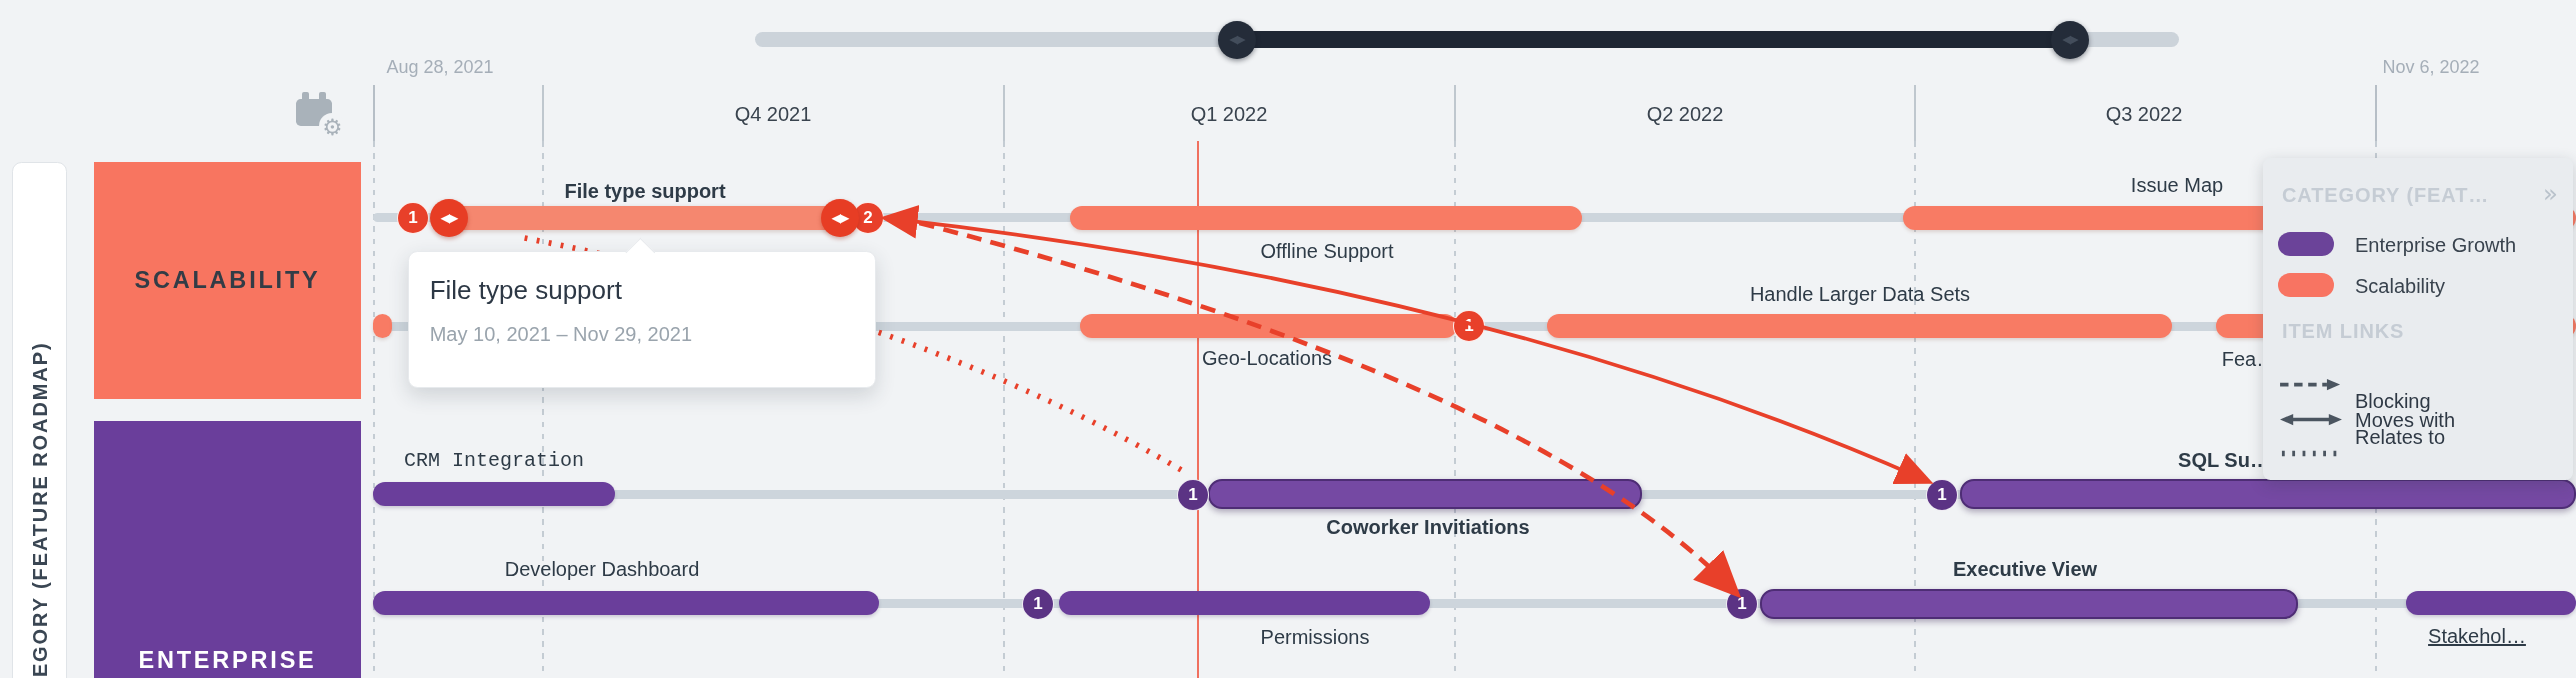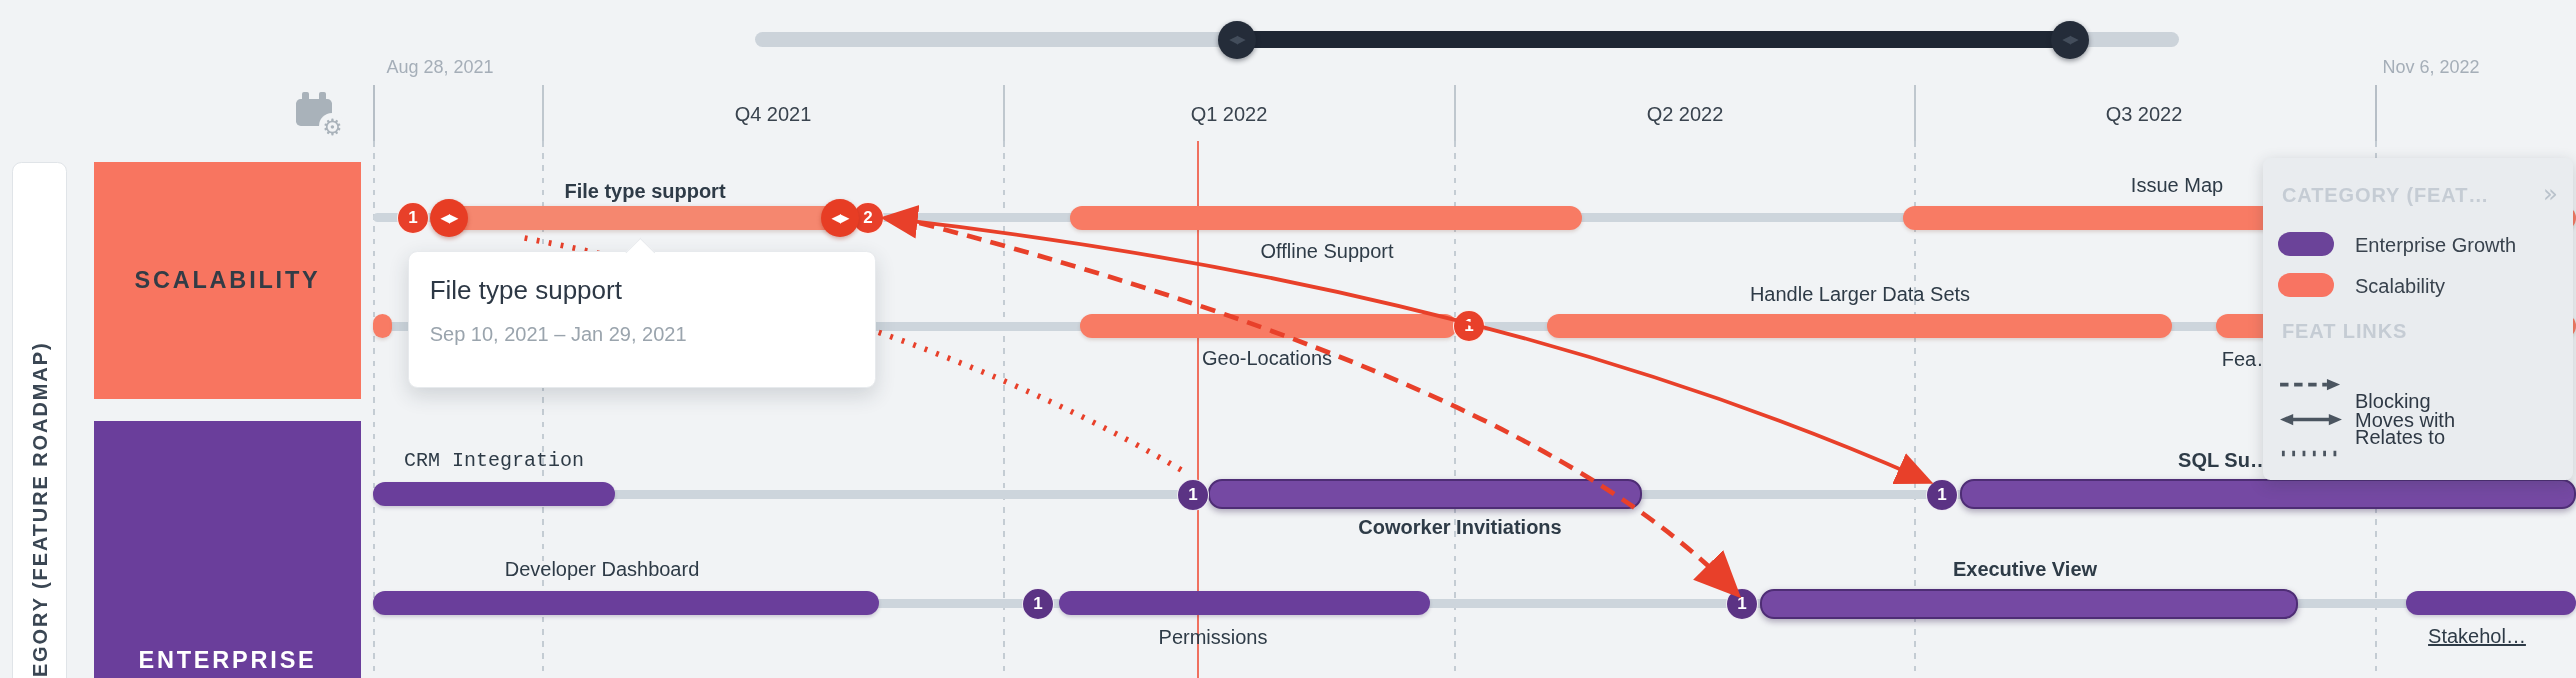--- a/index.html
+++ b/index.html
@@ -145,32 +145,32 @@
       <div class="bar-label" style="left: 1860px; top: 283px;">Handle Larger Data Sets</div>
       <div class="bar-label" style="left: 1267px; top: 347px;">Geo-Locations</div>
       <div class="bar-label" style="left: 2249px; top: 348px;">Fea…</div>
       <div class="rail" style="top: 490px;"></div>
       <div class="bar purple" title="CRM Integration" style="left: 373px; width: 242px; top: 482px;"></div>
       <div class="bar purple-selected" title="Coworker Invitiations" style="left: 1208px; width: 434px; top: 479px;"></div>
       <div class="bar purple-selected" title="SQL Su…" style="left: 1960px; width: 616px; top: 479px;"></div>
       <div class="badge purple" style="left: 1177px; top: 479px;">1</div>
       <div class="badge purple" style="left: 1926px; top: 479px;">1</div>
       <div class="bar-label" style="left: 494px; top: 450px; font-family: Liberation Mono, monospace;">CRM Integration</div>
-      <div class="bar-label bold" style="left: 1428px; top: 516px; margin-left: 32px;">Coworker Invitiations</div>
+      <div class="bar-label bold" style="left: 1428px; top: 516px;">Coworker Invitiations</div>
       <div class="bar-label bold" style="left: 2224px; top: 449px;">SQL Su…</div>
       <div class="rail" style="top: 599px;"></div>
       <div class="bar purple" title="Developer Dashboard" style="left: 373px; width: 506px; top: 591px;"></div>
       <div class="bar purple" title="Permissions" style="left: 1059px; width: 371px; top: 591px;"></div>
       <div class="bar purple-selected" title="Executive View" style="left: 1760px; width: 538px; top: 589px;"></div>
       <div class="bar purple" title="Stakehol…" style="left: 2406px; width: 170px; top: 591px;"></div>
       <div class="badge purple" style="left: 1022px; top: 588px;">1</div>
       <div class="badge purple" style="left: 1726px; top: 588px;">1</div>
       <div class="bar-label" style="left: 602px; top: 558px;">Developer Dashboard</div>
       <div class="bar-label bold" style="left: 2025px; top: 558px;">Executive View</div>
-      <div class="bar-label" style="left: 1213px; top: 626px;">Permissions</div>
+      <div class="bar-label" style="left: 1315px; top: 626px;">Permissions</div>
       <div class="bar-label" style="left: 2477px; top: 625px; text-decoration: underline;">Stakehol…</div>
       <div class="drag-handle" style="left: 430px; top: 199px;">◀▶</div>
       <div class="drag-handle" style="left: 821px; top: 199px;">◀▶</div>
     </div>
 
   <svg id="links-svg" width="2576" height="679" viewBox="0 0 2740 722">
     <defs>
       <marker id="ah-end" orient="auto" markerWidth="12" markerHeight="12" refX="6" refY="4.5">
         <path d="M0,0 L10,4.5 L0,9 z" fill="#e8402a"></path>
       </marker>
@@ -190,33 +190,33 @@
   <div class="cat-block" id="cat-scalability" style="background: rgb(248, 117, 96);">
     <span class="cat-text">SCALABILITY</span>
   </div>
   <div class="cat-block" id="cat-enterprise" style="background: rgb(106, 62, 155);">
     <span class="cat-text">ENTERPRISE</span>
   </div>
 
   <div id="tooltip">
     <div class="tip-arrow"></div>
     <div class="tip-title">File type support</div>
-    <div class="tip-range">Sep 10, 2021 – Jan 29, 2021</div>
+    <div class="tip-range">May 10, 2021 – Nov 29, 2021</div>
   </div>
 
   <div id="legend">
     <div class="lg-header" style="top:26px">CATEGORY (FEAT…</div>
     <div id="lg-collapse">»</div>
 
     <div class="lg-swatch" style="top:74px;  background:#6b4399"></div>
     <div class="lg-item-label" style="top:76px">Enterprise Growth</div>
     <div class="lg-swatch" style="top:115px; background:#f87462"></div>
     <div class="lg-item-label" style="top:117px">Scalability</div>
 
-    <div class="lg-header" style="top:162px">FEAT LINKS</div>
+    <div class="lg-header" style="top:162px">ITEM LINKS</div>
 
     <div class="lg-glyph" style="top:219px">
       <svg width="66" height="15" viewBox="0 0 70 16">
           <path d="M2,8 H52" stroke="#4b5560" stroke-width="4" stroke-dasharray="9 6" fill="none"></path>
           <path d="M52,2 L66,8 L52,14 z" fill="#4b5560"></path>
         </svg>
     </div>
     <div class="lg-link-label" style="top:232px">Blocking</div>
 
     <div class="lg-glyph" style="top:254px">

